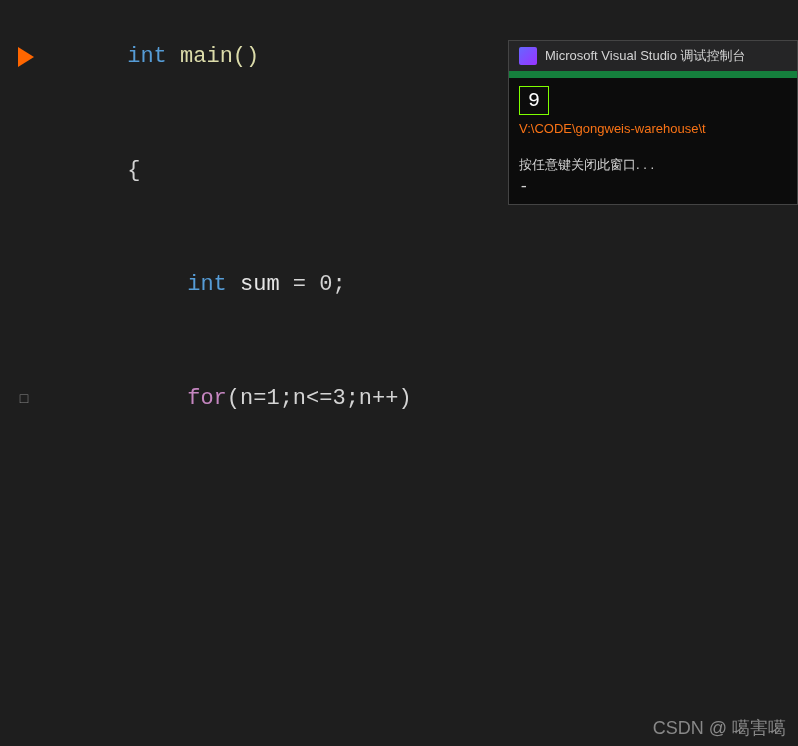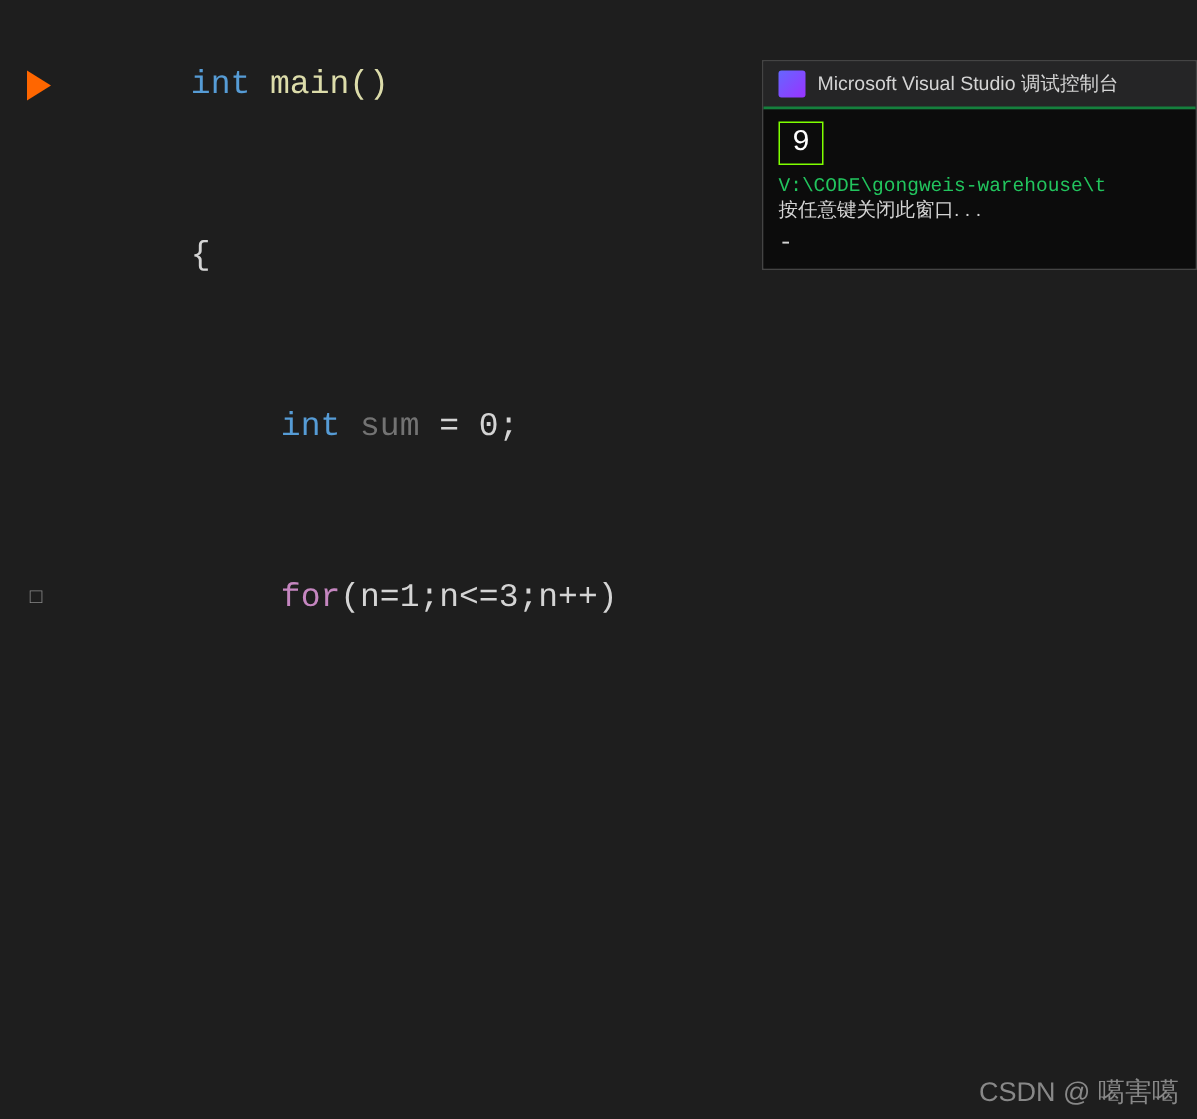--- a/index.html
+++ b/index.html
@@ -55,21 +55,21 @@
       border: 1px solid #444;
       z-index: 20;
     }
 
     .console-titlebar {
       background-color: #252526;
       padding: 6px 10px;
       display: flex;
       align-items: center;
       gap: 8px;
-      border-bottom: 2px solid #15803d;
+      border-bottom: 7px solid #15803d;
     }
 
     .console-icon {
       width: 18px;
       height: 18px;
       background: linear-gradient(135deg, #6666ff, #9933ff);
       border-radius: 2px;
       flex-shrink: 0;
     }
 
@@ -90,25 +90,25 @@
       font-size: 20px;
       font-family: 'Courier New', Consolas, monospace;
       display: block;
       margin-bottom: 6px;
       border: 1px solid #7fff00;
       display: inline-block;
       padding: 2px 8px;
     }
 
     .console-path {
-      color: #22c55e;
+      color: #f97316;
       font-size: 13px;
-      font-family: Liberation Mono, monospace;
-      display: block;
-      margin-bottom: 0;
+      font-family: Liberation Sans, sans-serif;
+      display: block;
+      margin-bottom: 20px;
     }
 
     .console-prompt {
       color: #d4d4d4;
       font-size: 13px;
       font-family: Liberation Sans, sans-serif;
       display: block;
       margin-bottom: 4px;
     }
 
@@ -164,21 +164,21 @@
       <span style="color:#d4d4d4;">{</span>
     </div>
   </div>
 
 
 
 
   <div class="line">
     <div class="line-gutter"></div>
     <div class="line-content">
-      <span style="margin-left:60px; display:inline-block;"></span><span style="color:#569cd6;">int</span><span style="color:#737373;margin-top:32px;"> sum </span><span style="color:#d4d4d4;">= 0;</span>
+      <span style="margin-left:60px; display:inline-block;"></span><span style="color:#569cd6;">int</span><span style="color:#e5e5e5;margin-top:32px;"> sum </span><span style="color:#d4d4d4;">= 0;</span>
     </div>
   </div>
 
   <div class="line">
     <div class="line-gutter">
       <span class="expand-icon">□</span>
     </div>
     <div class="line-content">
       <span style="margin-left:60px; display:inline-block;"></span><span style="color:#c586c0;">for</span><span style="color:#d4d4d4;">(n=1;n&lt;=3;n++)</span>
     </div>

